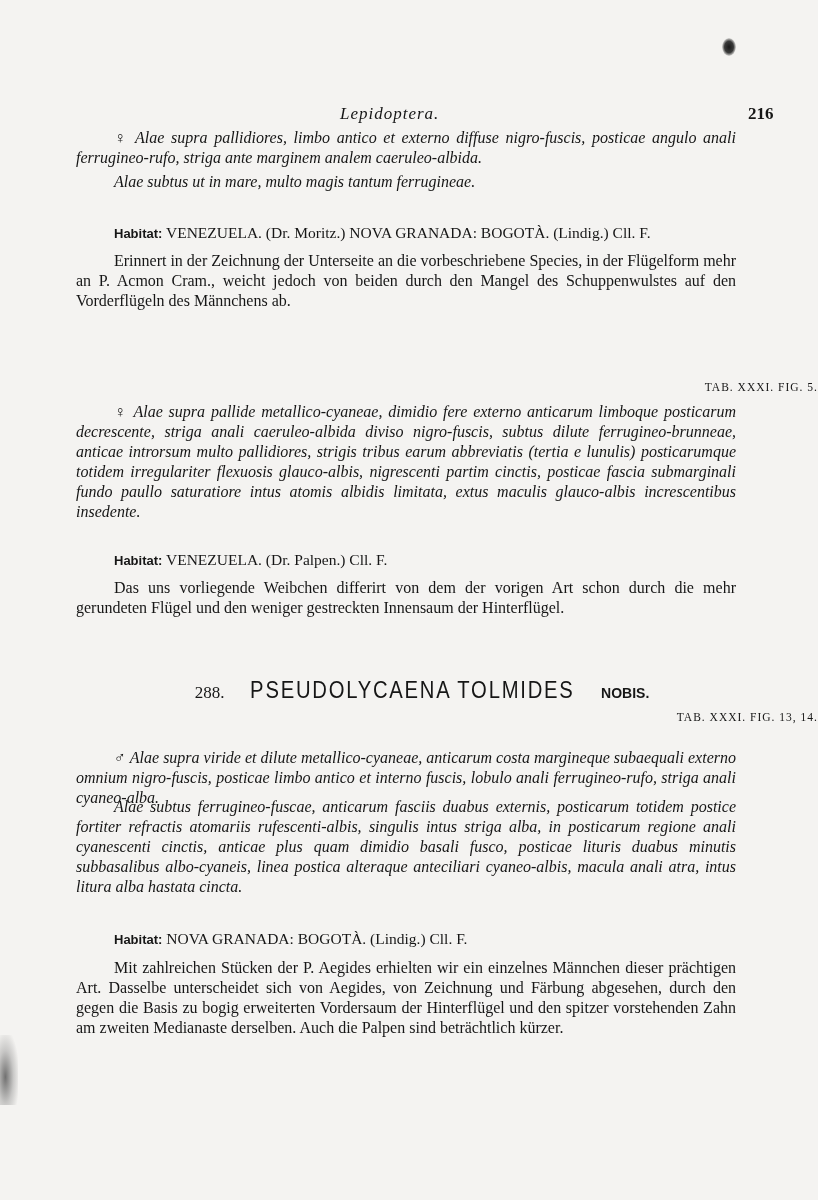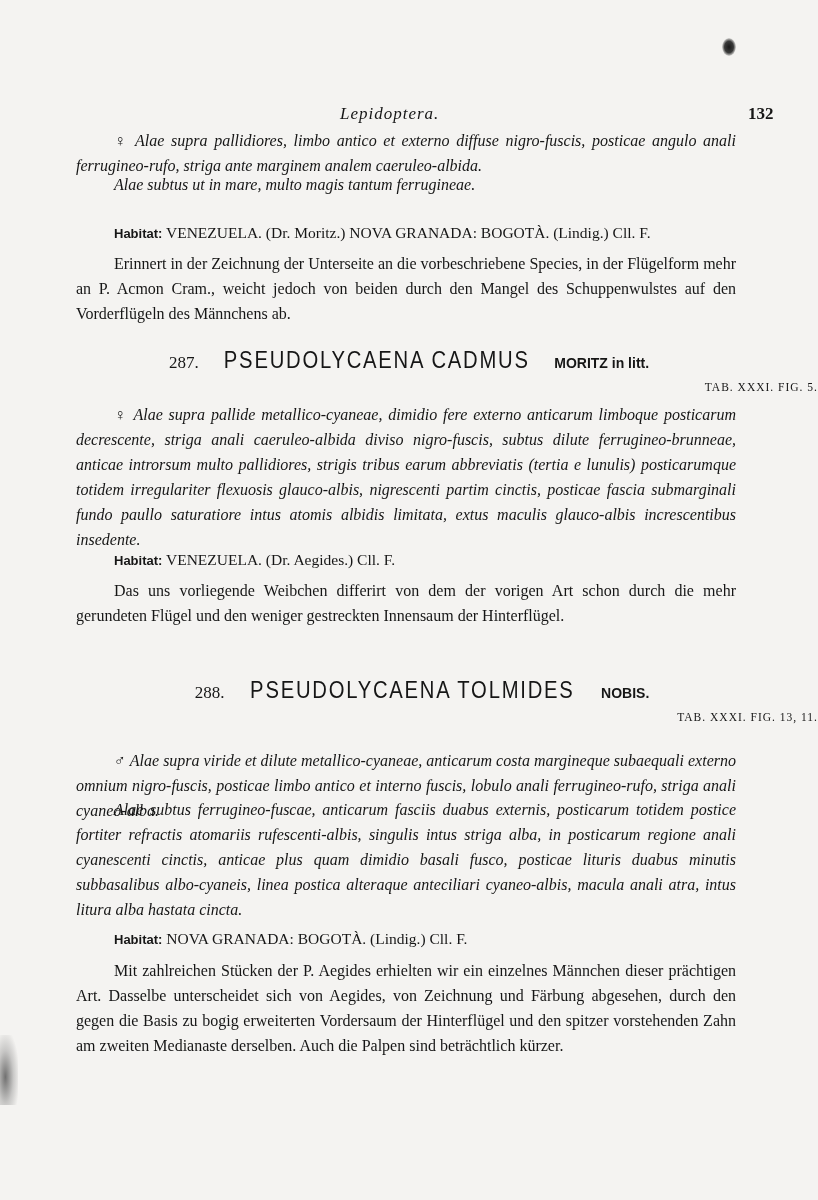--- a/index.html
+++ b/index.html
@@ -11,77 +11,72 @@
     position: relative;
   }
   .page { position: absolute; left: 0; top: 0; width: 818px; height: 1200px; }
   .smudge-top { position: absolute; left: 722px; top: 38px; width: 14px; height: 18px; border-radius: 50%;
     background: radial-gradient(ellipse at center, #1a1a1a 0%, #3a3a3a 45%, rgba(60,60,60,0) 75%); }
   .smudge-left { position: absolute; left: 0px; top: 1035px; width: 18px; height: 70px;
     background: radial-gradient(ellipse at 30% 60%, rgba(70,70,70,0.75) 0%, rgba(120,120,120,0.35) 45%, rgba(200,200,200,0) 80%); }
   .header { position: absolute; top: 104px; left: 0; width: 818px; height: 24px; font-size: 17px; }
   .running-title { position: absolute; left: 340px; font-style: italic; letter-spacing: 1px; }
   .page-number { position: absolute; left: 748px; font-weight: bold; }
-  .para { position: absolute; left: 76px; width: 660px; font-size: 16px; line-height: 25px; text-align: justify; }
+  .para { position: absolute; left: 76px; width: 660px; font-size: 16px; line-height: 20px; text-align: justify; }
   .para.it { font-style: italic; }
   .indent { text-indent: 38px; }
   .habitat { position: absolute; left: 114px; font-size: 15.5px; white-space: nowrap; }
   .habitat .lbl { font-weight: bold; font-family: "Liberation Sans", "DejaVu Sans", sans-serif; font-size: 13px; }
   .species-title { position: absolute; left: 0; width: 818px; text-align: center; white-space: nowrap; }
   .species-title .num { font-size: 17px; }
   .species-title .name { font-family: "Liberation Sans", "DejaVu Sans", sans-serif; font-size: 23px; letter-spacing: 2px; transform: scaleX(0.88); display: inline-block; }
   .species-title .auth { font-family: "Liberation Sans", "DejaVu Sans", sans-serif; font-size: 14px; font-weight: bold; }
   .plate-ref { position: absolute; left: 0; width: 818px; text-align: right; font-size: 11.5px; letter-spacing: 1px; }
   .sym { font-style: normal; }
 </style>
 </head>
 <body>
 
 <div class="page">
   <div class="smudge-top"></div>
   <div class="smudge-left"></div>
 
   <div class="header">
     <span class="running-title">Lepidoptera.</span>
-    <span class="page-number">132</span>
+    <span class="page-number">216</span>
   </div>
 
   <p class="para it indent" style="top:128px;margin:0;"><span class="sym">♀</span> <span>Alae supra pallidiores, limbo antico et externo diffuse nigro-fuscis, posticae angulo anali ferrugineo-rufo, striga ante marginem analem caeruleo-albida.</span></p>
 
   <p class="para it indent" style="top:172px;margin:0;">Alae subtus ut in mare, multo magis tantum ferrugineae.</p>
 
   <div class="habitat" style="top:224px;text-align:right;">
     <span class="lbl">Habitat:</span>
     <span>VENEZUELA. (Dr. Moritz.) NOVA GRANADA: BOGOTÀ. (Lindig.) Cll. F.</span>
   </div>
 
   <p class="para indent" style="top:251px;margin:0;">Erinnert in der Zeichnung der Unterseite an die vorbeschriebene Species, in der Flügelform mehr an P. Acmon Cram., weicht jedoch von beiden durch den Mangel des Schuppenwulstes auf den Vorderflügeln des Männchens ab.</p>
 
-  <div class="species-title" style="top:347px;">
-    <span class="num">287.</span>
-    <span class="name">PSEUDOLYCAENA CADMUS</span>
-    <span class="auth">MORITZ in litt.</span>
-  </div>
   <div class="plate-ref" style="top:381px;">TAB. XXXI. FIG. 5.</div>
 
   <p class="para it indent" style="top:402px;margin:0;"><span class="sym">♀</span> <span>Alae supra pallide metallico-cyaneae, dimidio fere externo anticarum limboque posticarum decrescente, striga anali caeruleo-albida diviso nigro-fuscis, subtus dilute ferrugineo-brunneae, anticae introrsum multo pallidiores, strigis tribus earum abbreviatis (tertia e lunulis) posticarumque totidem irregulariter flexuosis glauco-albis, nigrescenti partim cinctis, posticae fascia submarginali fundo paullo saturatiore intus atomis albidis limitata, extus maculis glauco-albis increscentibus insedente.</span></p>
 
   <div class="habitat" style="top:551px;">
     <span class="lbl">Habitat:</span>
-    <span>VENEZUELA. (Dr. Aegides.) Cll. F.</span>
+    <span>VENEZUELA. (Dr. Palpen.) Cll. F.</span>
   </div>
 
   <p class="para indent" style="top:578px;margin:0;">Das uns vorliegende Weibchen differirt von dem der vorigen Art schon durch die mehr gerundeten Flügel und den weniger gestreckten Innensaum der Hinterflügel.</p>
 
   <div class="species-title" style="top:677px;padding-left:13px;">
     <span class="num">288.</span>
     <span class="name">PSEUDOLYCAENA TOLMIDES</span>
     <span class="auth">NOBIS.</span>
   </div>
-  <div class="plate-ref" style="top:711px;">TAB. XXXI. FIG. 13, 11.</div>
+  <div class="plate-ref" style="top:711px;">TAB. XXXI. FIG. 13, 14.</div>
 
   <p class="para it indent" style="top:748px;margin:0;"><span class="sym">♂</span> <span>Alae supra viride et dilute metallico-cyaneae, anticarum costa margineque subaequali externo omnium nigro-fuscis, posticae limbo antico et interno fuscis, lobulo anali ferrugineo-rufo, striga anali cyaneo-alba.</span></p>
 
   <p class="para it indent" style="top:797px;margin:0;">Alae subtus ferrugineo-fuscae, anticarum fasciis duabus externis, posticarum totidem postice fortiter refractis atomariis rufescenti-albis, singulis intus striga alba, in posticarum regione anali cyanescenti cinctis, anticae plus quam dimidio basali fusco, posticae lituris duabus minutis subbasalibus albo-cyaneis, linea postica alteraque anteciliari cyaneo-albis, macula anali atra, intus litura alba hastata cincta.</p>
 
   <div class="habitat" style="top:930px;">
     <span class="lbl">Habitat:</span>
     <span>NOVA GRANADA: BOGOTÀ. (Lindig.) Cll. F.</span>
   </div>
 

